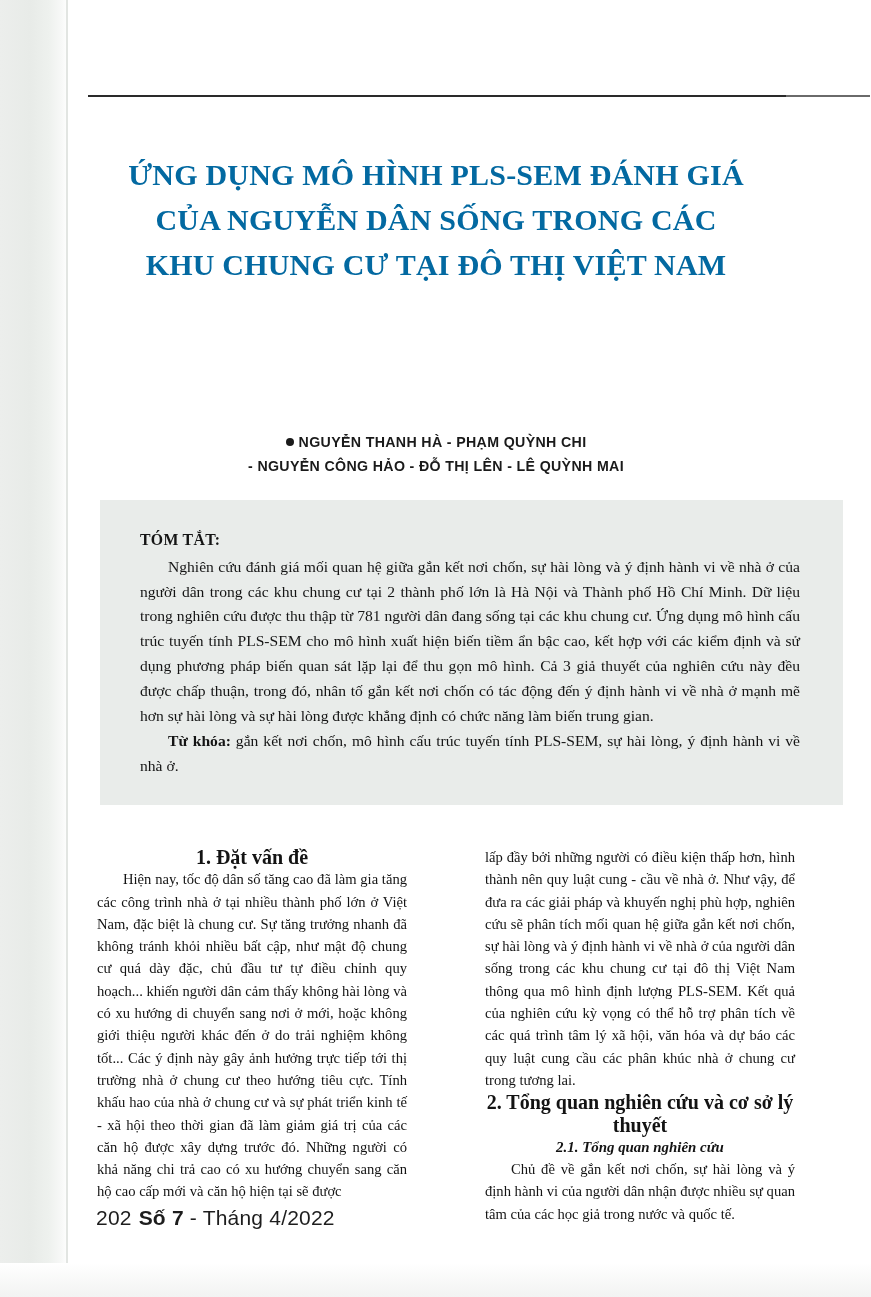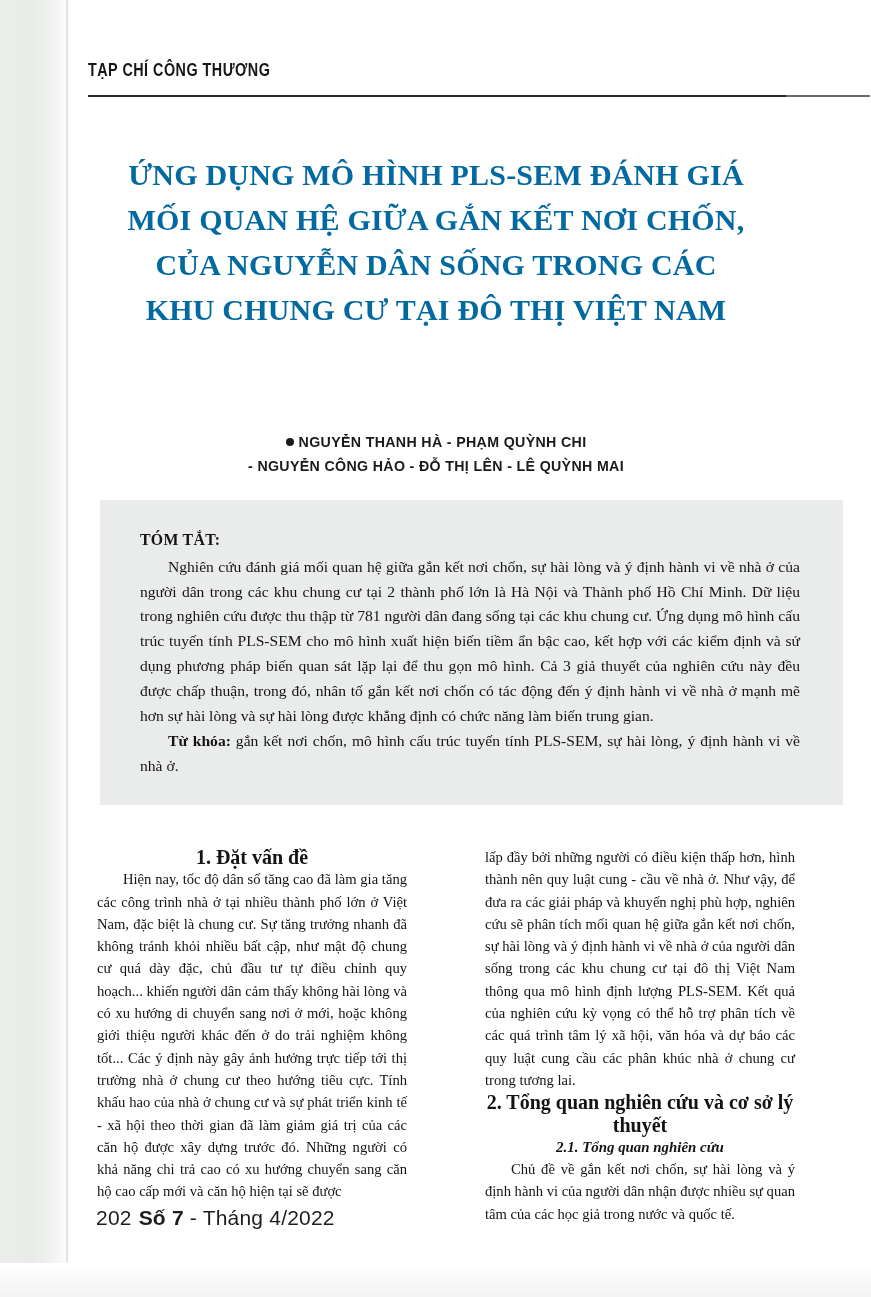--- a/index.html
+++ b/index.html
@@ -186,29 +186,25 @@
 </style>
 </head>
 <body>
 
 <div class="scan-gutter"></div>
 <div class="scan-gutter-line"></div>
 <div class="scan-bottom-fade"></div>
 
 <div class="page">
 
-  <div class="masthead">
-    <div class="masthead-title">TẠP CHÍ CÔNG THƯƠNG</div>
-  </div>
   <div class="masthead-rule"></div>
   <div class="masthead-rule-b"></div>
 
   <div class="article-title">
     <span class="tl">ỨNG DỤNG MÔ HÌNH PLS-SEM ĐÁNH GIÁ</span>
-    <span class="tl">MỐI QUAN HỆ GIỮA GẮN KẾT NƠI CHỐN,</span>
     <span class="tl">CỦA NGUYỄN DÂN SỐNG TRONG CÁC</span>
     <span class="tl">KHU CHUNG CƯ TẠI ĐÔ THỊ VIỆT NAM</span>
   </div>
 
   <div class="authors">
     <span class="al"><span class="bullet-dot"></span><span>NGUYỄN THANH HÀ - PHẠM QUỲNH CHI</span></span>
     <span class="al">- NGUYỄN CÔNG HẢO - ĐỖ THỊ LÊN - LÊ QUỲNH MAI</span>
   </div>
 
   <div class="abstract-box"></div>

